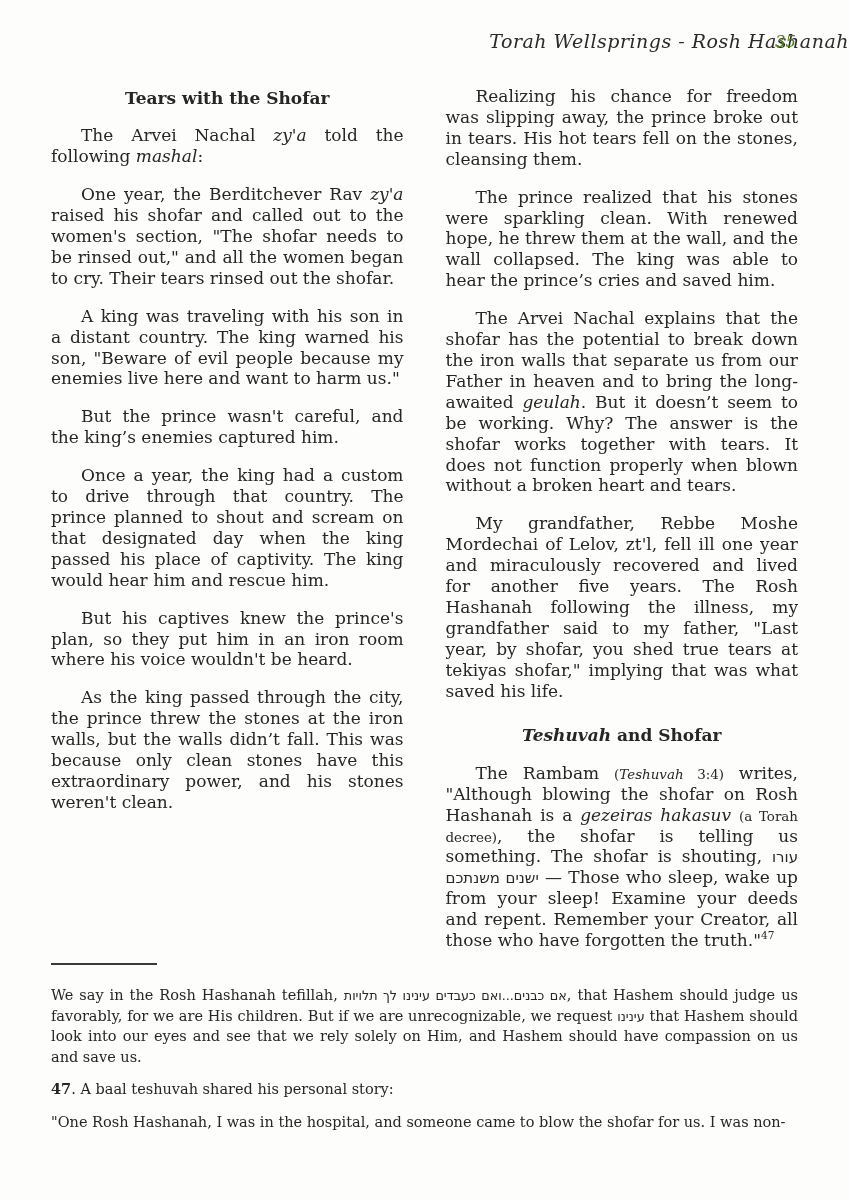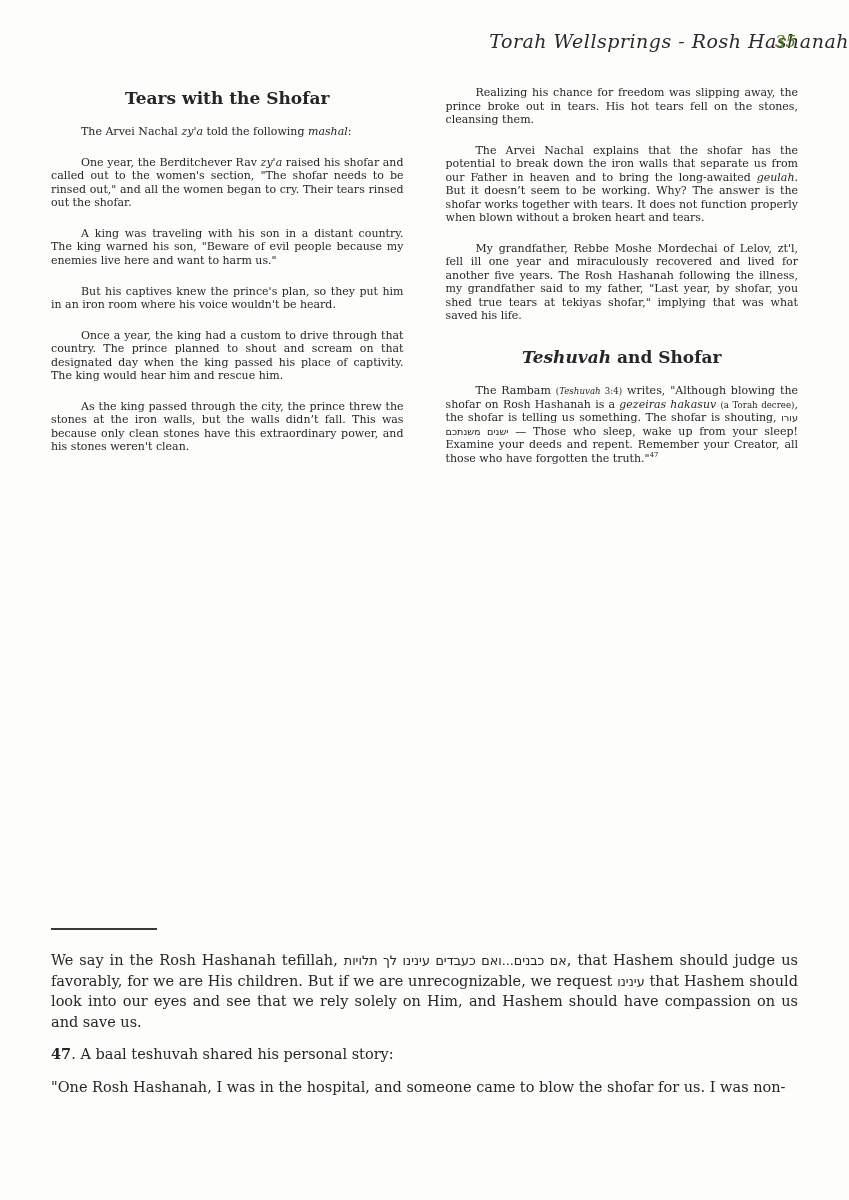--- a/index.html
+++ b/index.html
@@ -30,21 +30,21 @@
     display:flex;gap:42px;
     padding:0 51px;
     margin-top:22px;
     min-height:830px;
     align-items:flex-start;
     box-sizing:border-box;
   }
   .col{flex:1 1 0;min-width:0;}
   .body-para{
     margin:0 0 17px 0;
-    font-size:11px;
+    font-size:17px;
     line-height:1.23;
     text-align:justify;
     text-indent:30px;
   }
   .body-para:last-child{margin-bottom:0;}
   .col-heading{
     margin:2px 0 17px 0;
     font-size:17px;
     font-weight:bold;
     text-align:center;
@@ -88,26 +88,28 @@
     <div class="header-title">Torah Wellsprings - Rosh Hashanah</div>
     <div class="page-number">35</div>
   </div>
 
   <div class="columns">
     <div class="col">
       <h2 class="col-heading"><span class="run run-b">Tears with the Shofar</span></h2>
       <p class="body-para"><span class="run">The Arvei Nachal </span><span class="run run-i">zy'a</span><span class="run"> told the following </span><span class="run run-i">mashal</span><span class="run">:</span></p>
       <p class="body-para"><span class="run">One year, the Berditchever Rav </span><span class="run run-i">zy'a</span><span class="run"> raised his shofar and called out to the women's section, "The shofar needs to be rinsed out," and all the women began to cry. Their tears rinsed out the shofar.</span></p>
       <p class="body-para"><span class="run">A king was traveling with his son in a distant country. The king warned his son, "Beware of evil people because my enemies live here and want to harm us."</span></p>
+      <p class="body-para"><span class="run">But the prince wasn't careful, and the king’s enemies captured him.</span></p>
+      <p class="body-para"><span class="run">Once a year, the king had a custom to drive through that country. The prince planned to shout and scream on that designated day when the king passed his place of captivity. The king would hear him and rescue him.</span></p>
       <p class="body-para"><span class="run">But his captives knew the prince's plan, so they put him in an iron room where his voice wouldn't be heard.</span></p>
-      <p class="body-para"><span class="run">Once a year, the king had a custom to drive through that country. The prince planned to shout and scream on that designated day when the king passed his place of captivity. The king would hear him and rescue him.</span></p>
       <p class="body-para"><span class="run">As the king passed through the city, the prince threw the stones at the iron walls, but the walls didn’t fall. This was because only clean stones have this extraordinary power, and his stones weren't clean.</span></p>
     </div>
     <div class="col">
       <p class="body-para"><span class="run">Realizing his chance for freedom was slipping away, the prince broke out in tears. His hot tears fell on the stones, cleansing them.</span></p>
+      <p class="body-para"><span class="run">The prince realized that his stones were sparkling clean. With renewed hope, he threw them at the wall, and the wall collapsed. The king was able to hear the prince’s cries and saved him.</span></p>
       <p class="body-para"><span class="run">The Arvei Nachal explains that the shofar has the potential to break down the iron walls that separate us from our Father in heaven and to bring the long-awaited </span><span class="run run-i">geulah</span><span class="run">. But it doesn’t seem to be working. Why? The answer is the shofar works together with tears. It does not function properly when blown without a broken heart and tears.</span></p>
       <p class="body-para"><span class="run">My grandfather, Rebbe Moshe Mordechai of Lelov, zt'l, fell ill one year and miraculously recovered and lived for another five years. The Rosh Hashanah following the illness, my grandfather said to my father, "Last year, by shofar, you shed true tears at tekiyas shofar," implying that was what saved his life.</span></p>
       <h2 class="col-heading mid"><span class="run run-bi">Teshuvah</span><span class="run run-b"> and Shofar</span></h2>
       <p class="body-para"><span class="run">The Rambam </span><span class="run run-sm">(</span><span class="run run-smi">Teshuvah</span><span class="run run-sm"> 3:4)</span><span class="run"> writes, "Although blowing the shofar on Rosh Hashanah is a </span><span class="run run-i">gezeiras hakasuv</span><span class="run"> </span><span class="run run-sm">(a Torah decree)</span><span class="run">, the shofar is telling us something. The shofar is shouting, </span><span class="run run-he">עורו ישנים משנתכם</span><span class="run"> — Those who sleep, wake up from your sleep! Examine your deeds and repent. Remember your Creator, all those who have forgotten the truth."</span><span class="run run-sup">47</span></p>
     </div>
   </div>
 
   <div class="footnotes">
     <div class="fn-rule"></div>
     <p class="fn-para"><span class="run">We say in the Rosh Hashanah tefillah, </span><span class="run run-he">אם כבנים...ואם כעבדים עינינו לך תלויות</span><span class="run">, that Hashem should judge us favorably, for we are His children. But if we are unrecognizable, we request </span><span class="run run-he">עינינו</span><span class="run"> that Hashem should look into our eyes and see that we rely solely on Him, and Hashem should have compassion on us and save us.</span></p>

